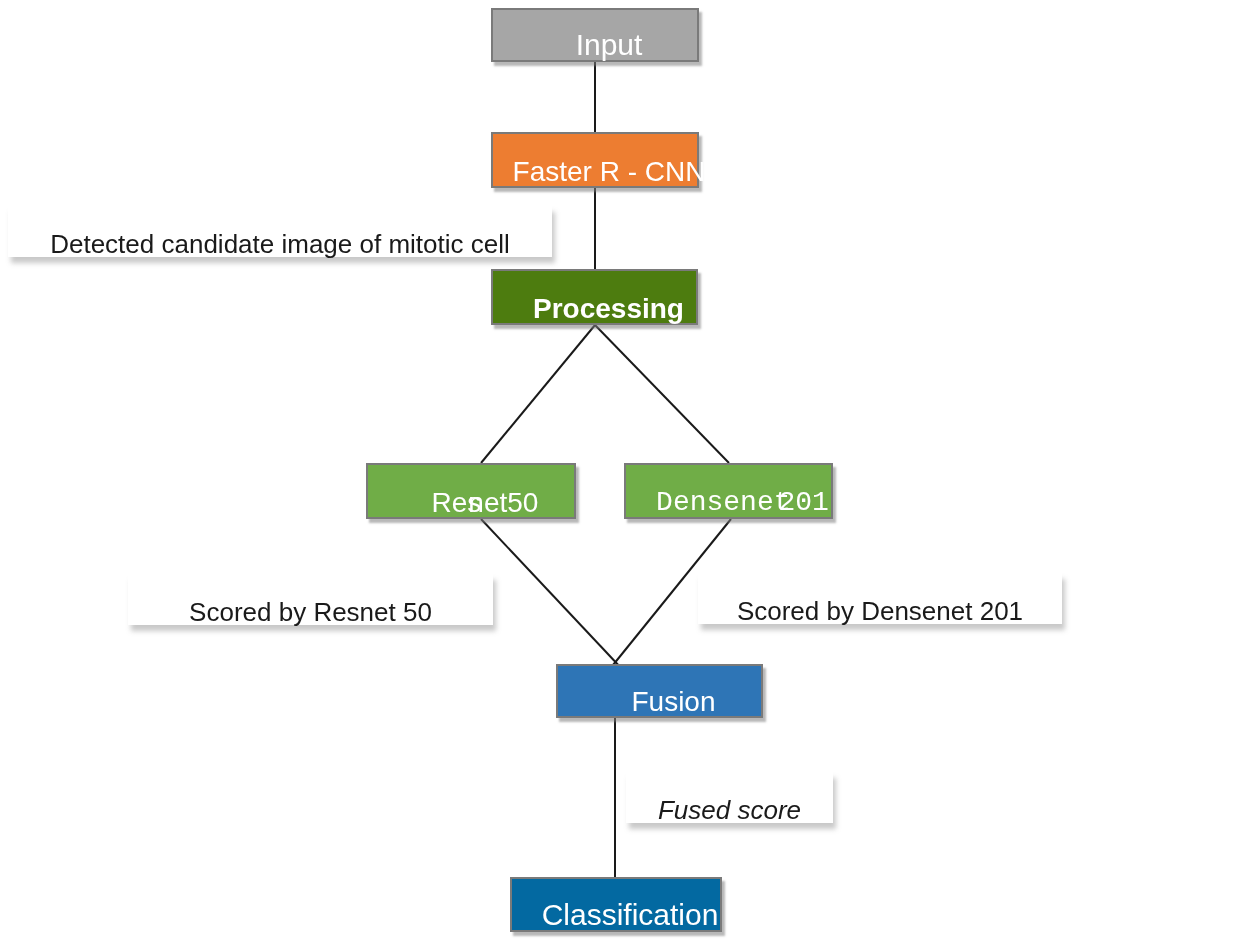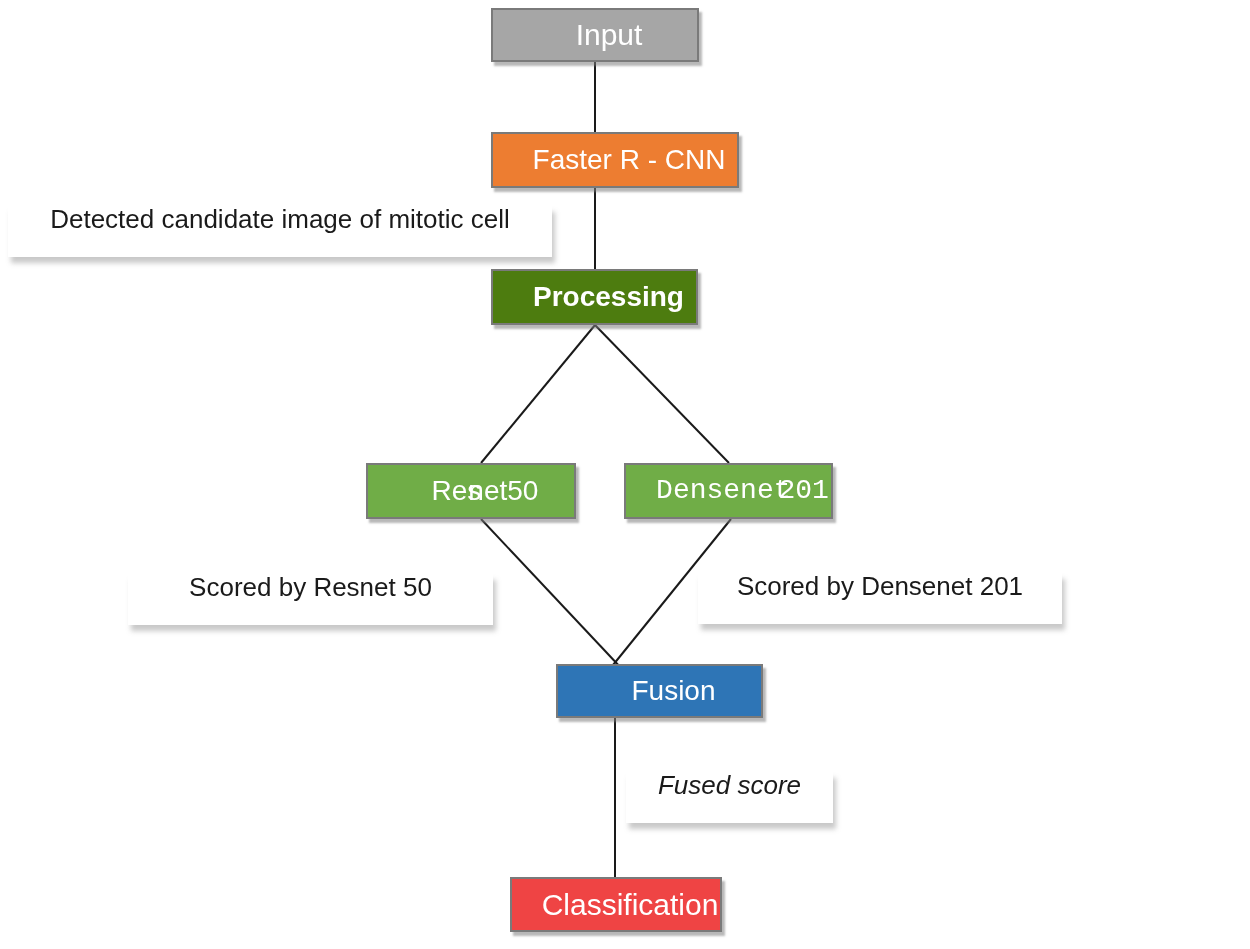--- a/index.html
+++ b/index.html
@@ -6,40 +6,40 @@
   .canvas{
     position:relative;
     width:1250px;height:949px;
     overflow:hidden;
     background:#ffffff;
     font-family:"Liberation Sans","DejaVu Sans",sans-serif;
   }
   svg.connectors{position:absolute;left:0;top:0;z-index:1;}
   .node{
     position:absolute;z-index:2;
-    display:flex;align-items:center;justify-content:center;
+    display:flex;align-items:flex-end;justify-content:center;
     color:#ffffff;font-size:28px;line-height:1;
     border:2px solid #7a7a7a;box-sizing:border-box;
     box-shadow:3px 4px 2px rgba(125,125,125,0.55);
     white-space:nowrap;
     padding-left:28px;
   }
   .node-input{left:491px;top:8px;width:208px;height:54px;background:#a6a6a6;font-size:30px;}
-  .node-faster{left:491px;top:132px;width:248px;height:56px;background:#ed7d31;}
+  .node-faster{left:491px;top:132px;width:208px;height:56px;background:#ed7d31;}
   .node-processing{left:491px;top:269px;width:207px;height:56px;background:#4d7c0f;font-weight:bold;}
   .node-resnet{left:366px;top:463px;width:210px;height:56px;background:#70ad47;}
   .node-densenet{left:624px;top:463px;width:209px;height:56px;background:#70ad47;font-family:Liberation Mono, monospace;}
   .node-fusion{left:512px;top:664px;width:207px;height:54px;background:#2e75b6;margin-left:44px;}
-  .node-classification{left:510px;top:877px;width:212px;height:55px;background:#ef4444;font-size:30px;}
+  .node-classification{left:510px;top:877px;width:212px;height:55px;background:#0369a1;font-size:30px;}
   
   .run2-resnet{margin-left:-13px;}
   .run2-densenet{margin-left:-12px;}
   .annotation{
     position:absolute;z-index:2;
-    display:flex;align-items:flex-start;justify-content:center;
+    display:flex;align-items:flex-end;justify-content:center;
     background:#ffffff;color:#1a1a1a;font-size:26px;line-height:1;
     box-shadow:3px 6px 5px rgba(120,120,120,0.40);
     white-space:nowrap;
   }
   .ann-detected{left:8px;top:206px;width:544px;height:51px;}
   .ann-refined{left:698px;top:353px;width:546px;height:55px;}
   .ann-scored-resnet{left:128px;top:574px;width:365px;height:51px;}
   .ann-scored-densenet{left:698px;top:573px;width:364px;height:51px;}
   .ann-fused{left:626px;top:772px;width:207px;height:51px;font-style:italic;}
 </style>

